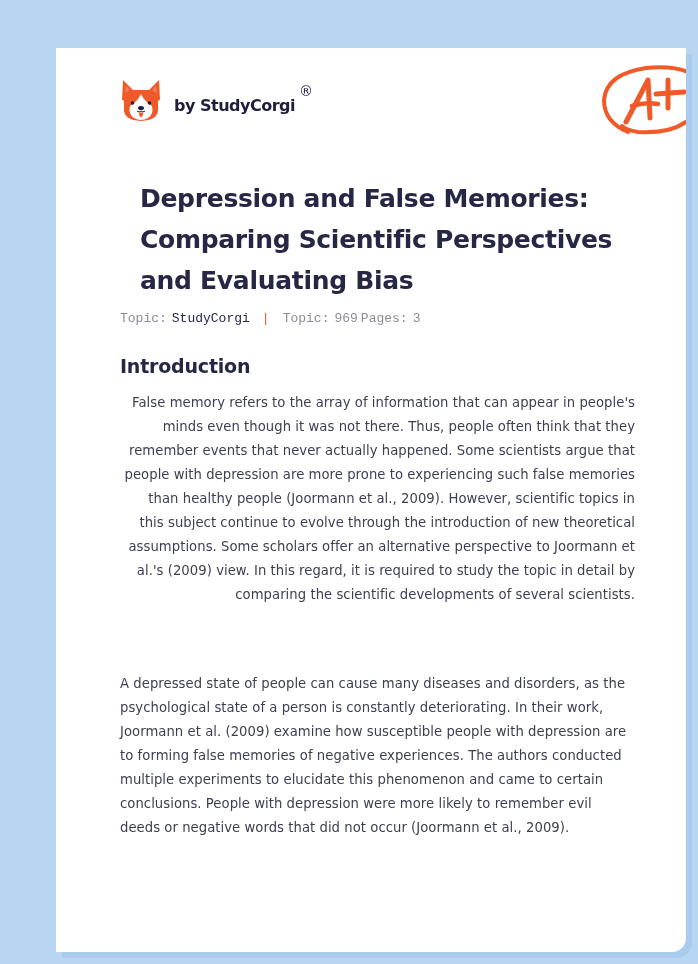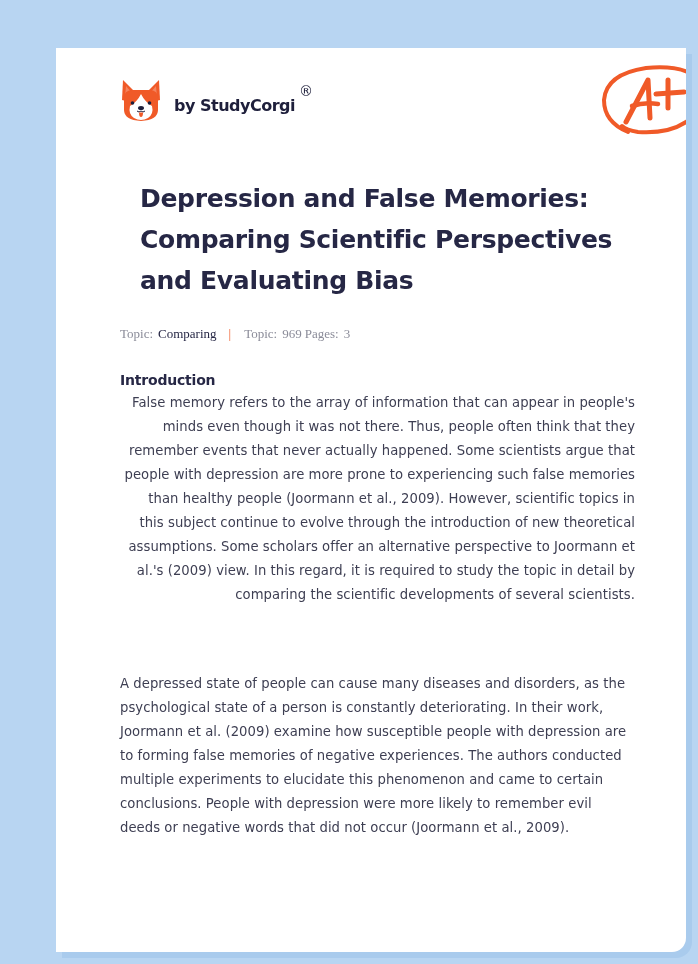--- a/index.html
+++ b/index.html
@@ -86,22 +86,22 @@
       font-weight: bold;
       font-size: 25px;
       line-height: 41px;
       color: #262745;
       letter-spacing: -0.3px;
       margin-left: 20px;
     }
     .meta {
       position: absolute;
       left: 64px;
-      top: 278px;
-      font-family: Liberation Serif, serif;
+      top: 263px;
+      font-family: Liberation Mono, monospace;
       font-size: 13px;
       color: #8b8c99;
       display: flex;
       align-items: center;
       white-space: nowrap;
       justify-content: center;
     }
     .meta .topic-value {
       color: #262745;
       margin-left: 5px;
@@ -112,25 +112,24 @@
     }
     .meta .pages {
       margin-left: 3px;
     }
     .section-heading {
       position: absolute;
       left: 64px;
       width: 515px;
       font-family: "DejaVu Sans", sans-serif;
       font-weight: bold;
-      font-size: 14px;
+      font-size: 19px;
       line-height: 24px;
       color: #262745;
       letter-spacing: -0.2px;
-      margin-top: 14px;
     }
     .h-intro { top: 306px; }
     .h-joormann { top: 600px; }
     .para {
       position: absolute;
       left: 64px;
       width: 515px;
       font-family: "DejaVu Sans", sans-serif;
       font-size: 13.2px;
       line-height: 24px;
@@ -179,21 +178,21 @@
       <path d="M34 46 Q46 42 60 44" stroke="#f05a28" stroke-width="4.5" fill="none" stroke-linecap="round"></path>
       <path d="M70 20 L70 48" stroke="#f05a28" stroke-width="5" fill="none" stroke-linecap="round"></path>
       <path d="M58 34 L86 32" stroke="#f05a28" stroke-width="5" fill="none" stroke-linecap="round"></path>
     </svg>
   </div>
 
   <h1 class="title">Depression and False Memories: Comparing Scientific Perspectives and Evaluating Bias</h1>
 
   <div class="meta">
     <span>Topic:</span>
-    <span class="topic-value">Comparing</span>
+    <span class="topic-value">StudyCorgi</span>
     <span class="sep">|</span>
     <span>Topic:</span>
     <span style="margin-left:5px">969</span>
     <span class="pages">Pages:</span>
     <span style="margin-left:5px">3</span>
   </div>
 
   <h2 class="section-heading h-intro">Introduction</h2>
   <p class="para p-intro">False memory refers to the array of information that can appear in people's minds even though it was not there. Thus, people often think that they remember events that never actually happened. Some scientists argue that people with depression are more prone to experiencing such false memories than healthy people (Joormann et al., 2009). However, scientific topics in this subject continue to evolve through the introduction of new theoretical assumptions. Some scholars offer an alternative perspective to Joormann et al.'s (2009) view. In this regard, it is required to study the topic in detail by comparing the scientific developments of several scientists.</p>
 

